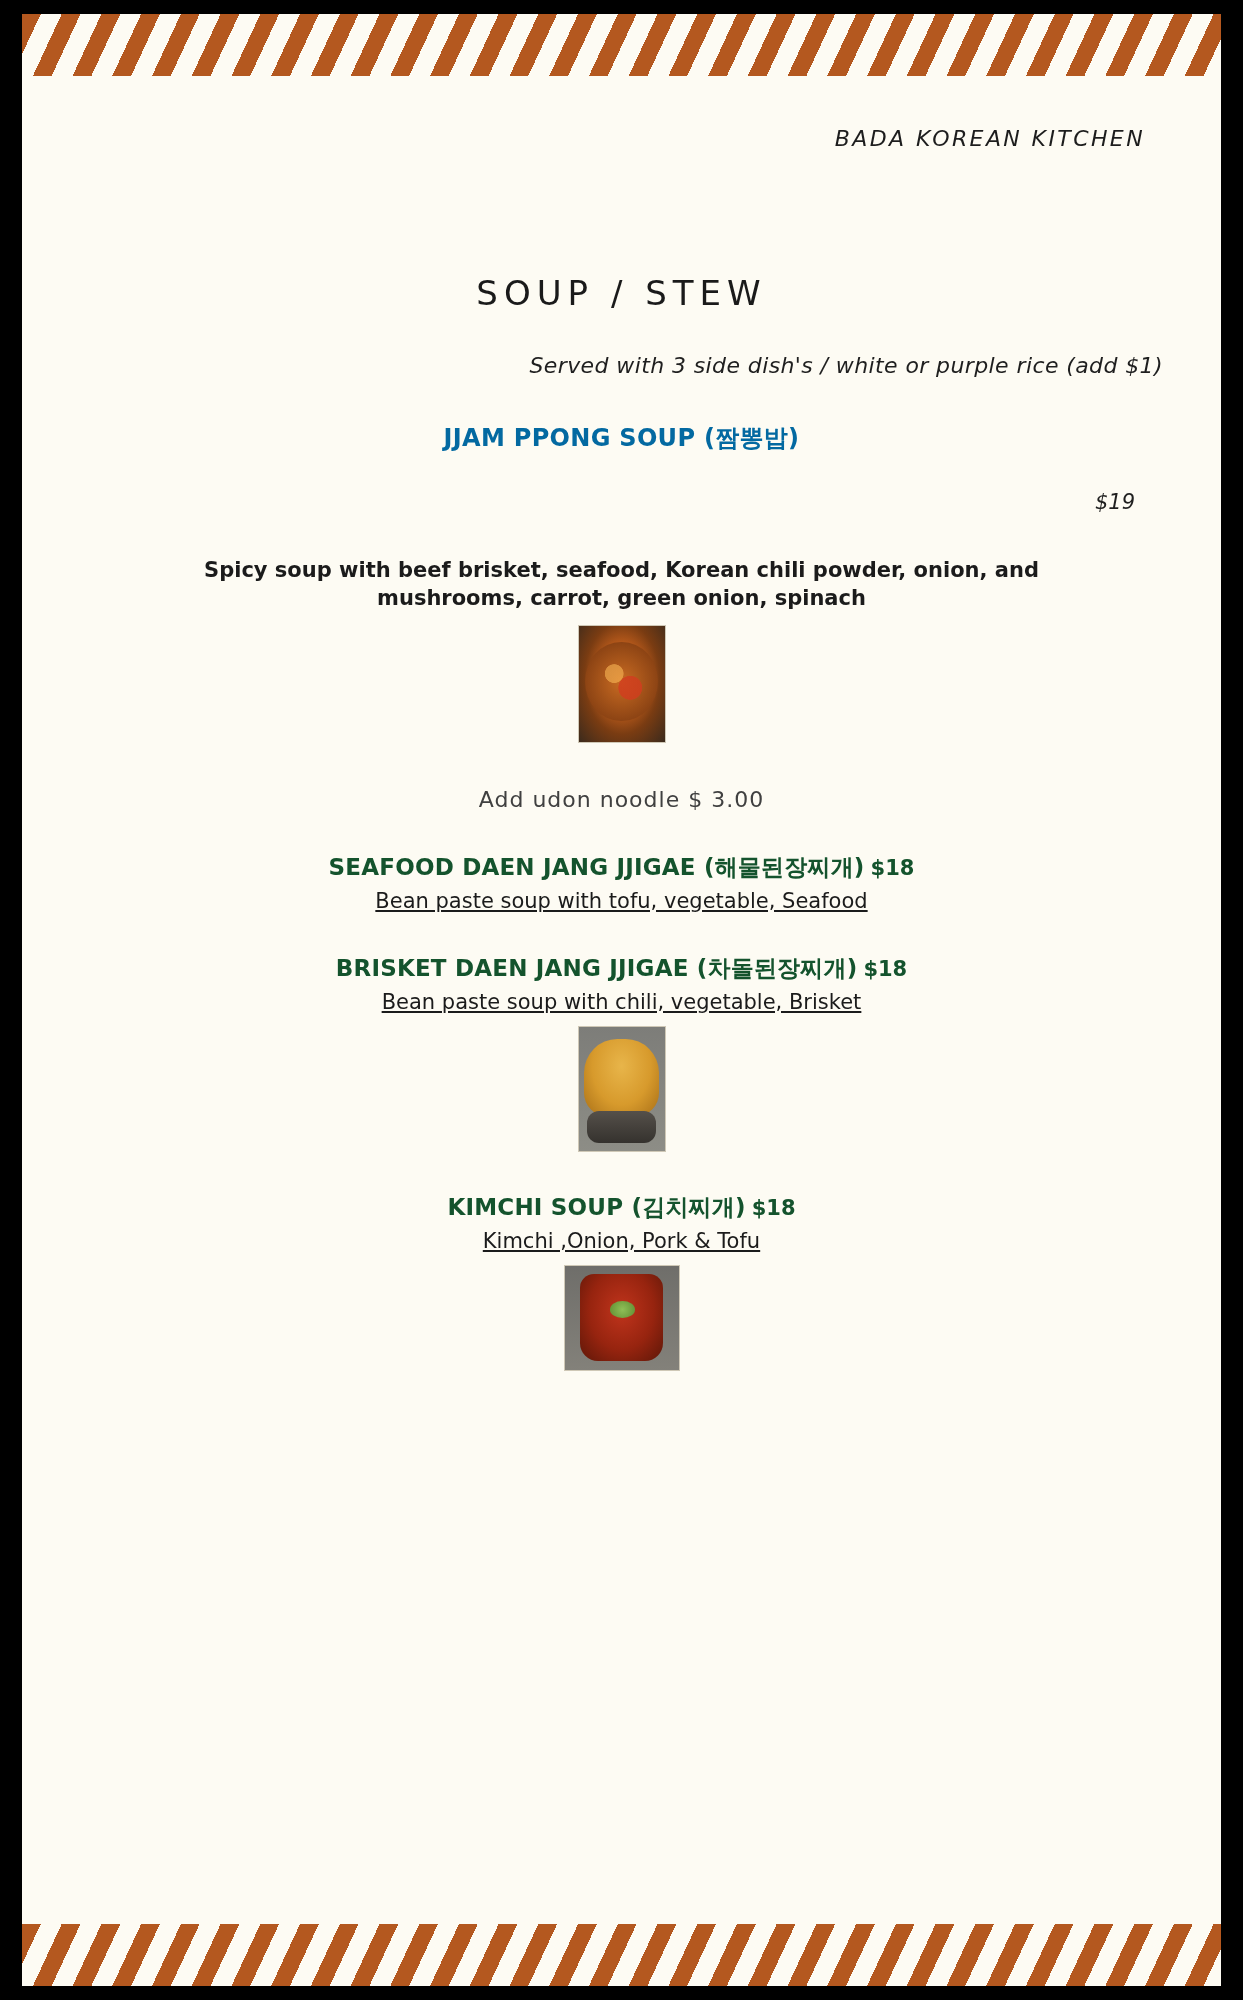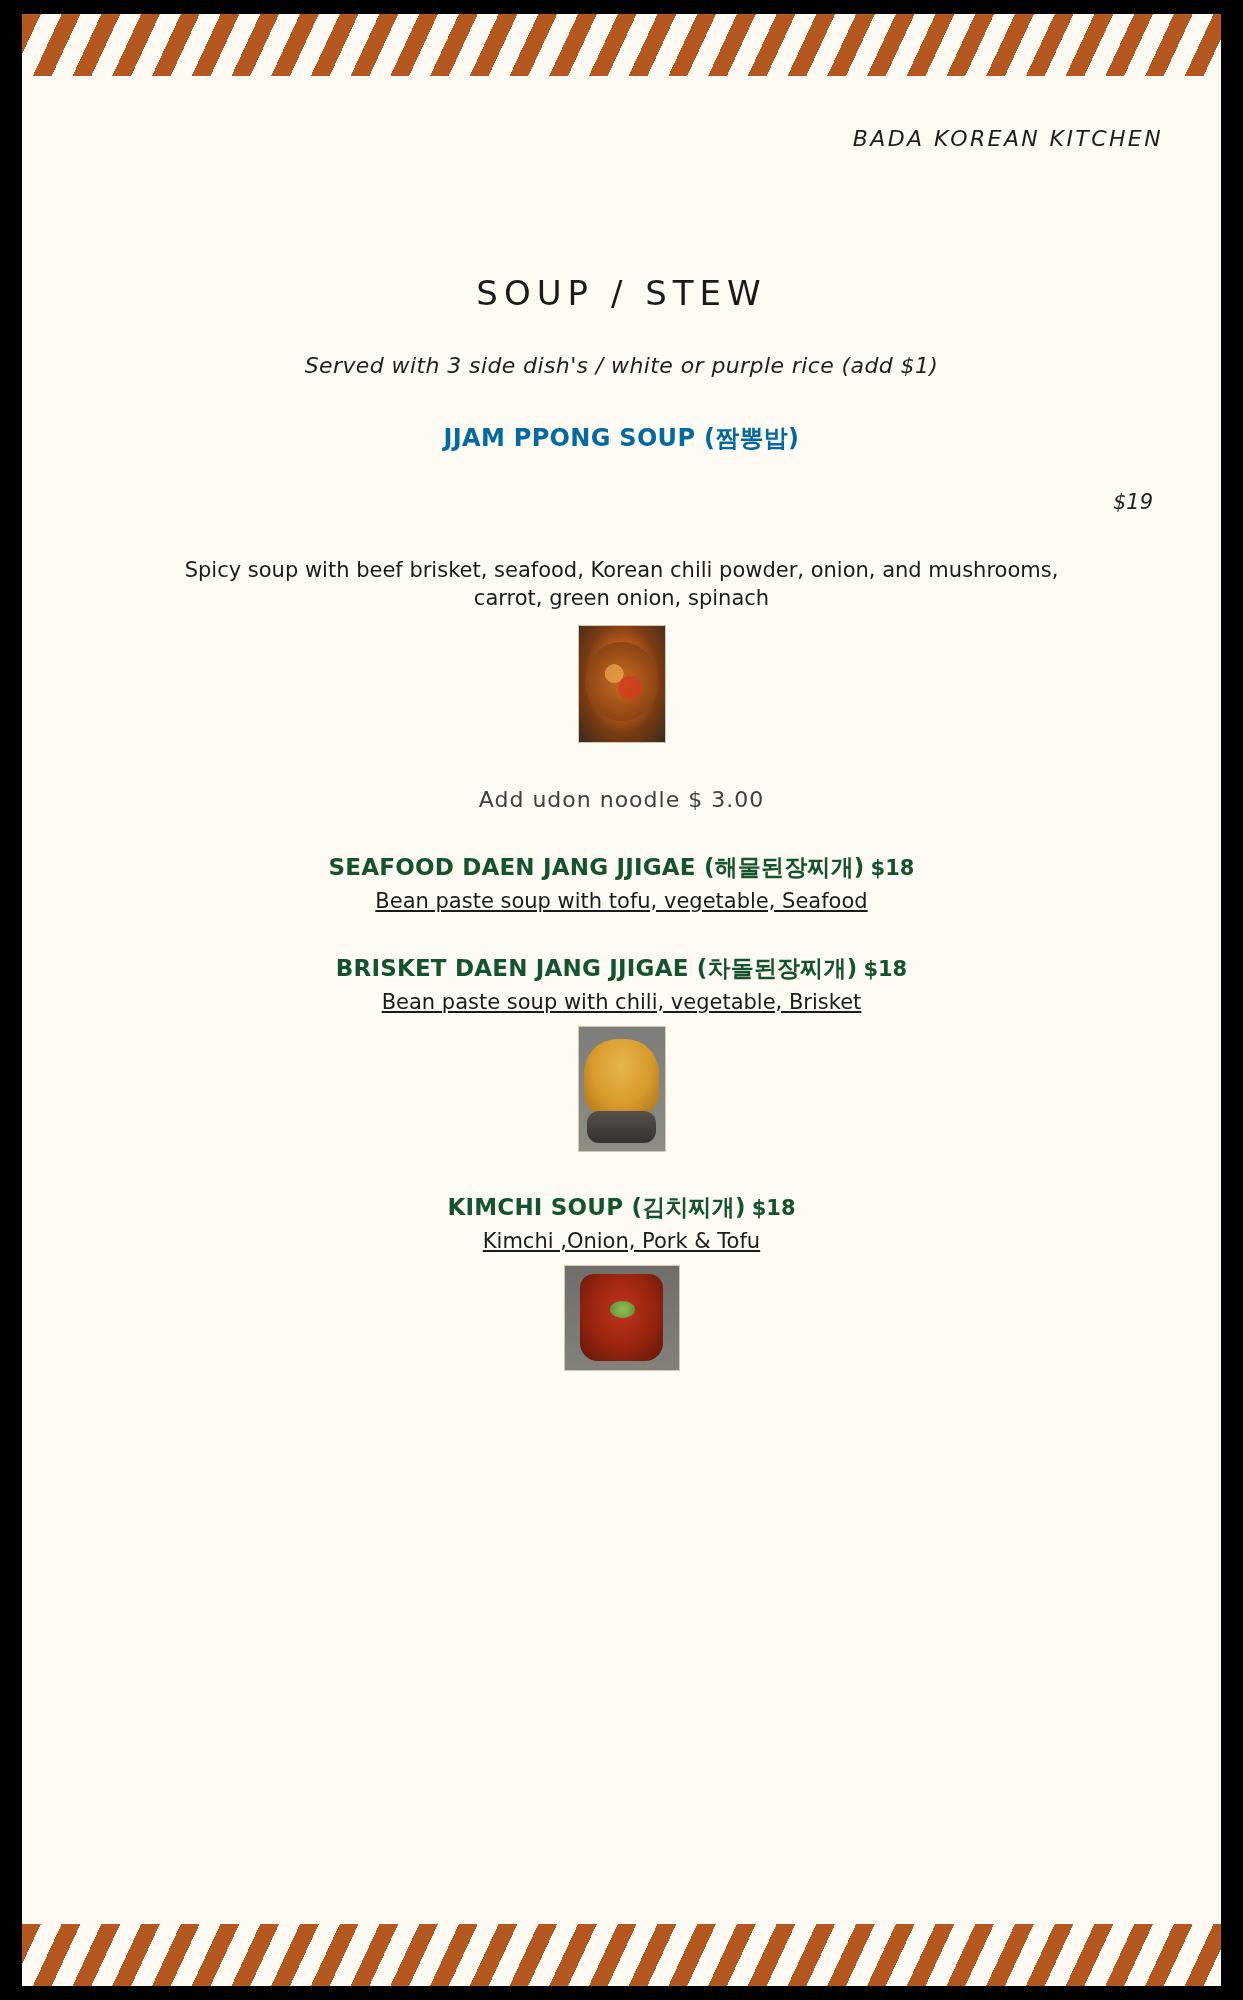--- a/index.html
+++ b/index.html
@@ -52,21 +52,21 @@
       #b4581f 0px,
       #b4581f 17px,
       #fdfbf3 17px,
       #fdfbf3 36px
     );
   }
 
   .content {
     flex: 1 1 auto;
     position: relative;
-    padding: 0 40px;
+    padding: 0 58px;
     box-sizing: border-box;
   }
 
   .brand {
     text-align: right;
     font-family: "DejaVu Sans", sans-serif;
     font-style: italic;
     letter-spacing: 2.4px;
     font-size: 22px;
     color: #1d1d1d;
@@ -78,21 +78,21 @@
     text-align: center;
     font-size: 34px;
     letter-spacing: 6px;
     color: #1a1a1a;
     margin-top: 122px;
     font-family: "DejaVu Sans", sans-serif;
     font-weight: 400;
   }
 
   .served-note {
-    text-align: center;
+    text-align: right;
     font-style: italic;
     font-size: 22px;
     color: #1f1f1f;
     margin-top: 40px;
     letter-spacing: 0.4px;
   }
 
   .dish-main-title {
     text-align: center;
     font-size: 24px;
@@ -111,20 +111,21 @@
     margin-right: 28px;
   }
 
   .dish-main-desc {
     text-align: center;
     font-size: 21px;
     line-height: 1.35;
     color: #1b1b1b;
     margin-top: 42px;
     padding: 0 120px;
+    font-weight: bold;
   }
 
   .photo {
     margin: 12px auto 0 auto;
     border: 1px solid #cfc8b6;
     display: block;
   }
 
   .photo-jjamppong {
     width: 86px;

